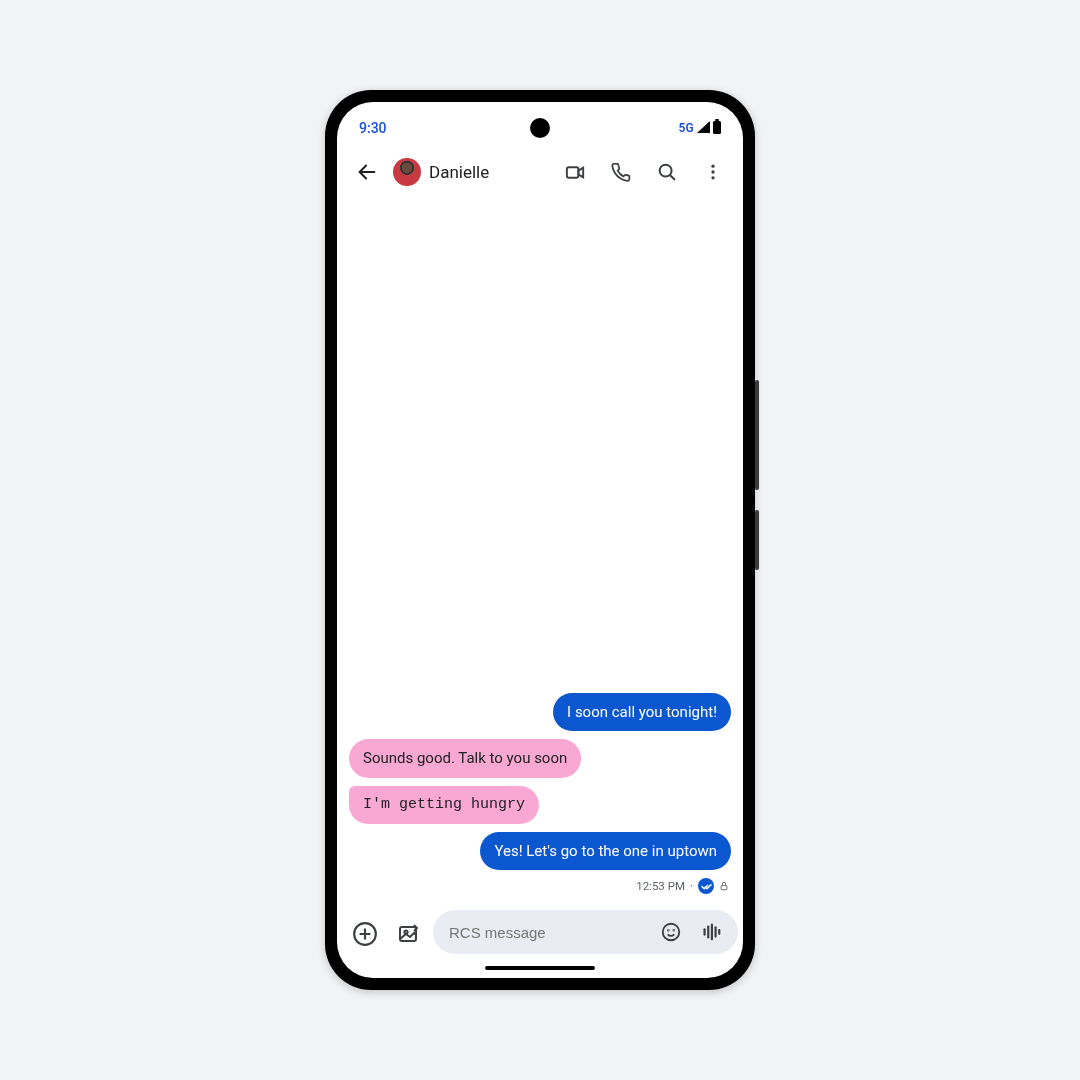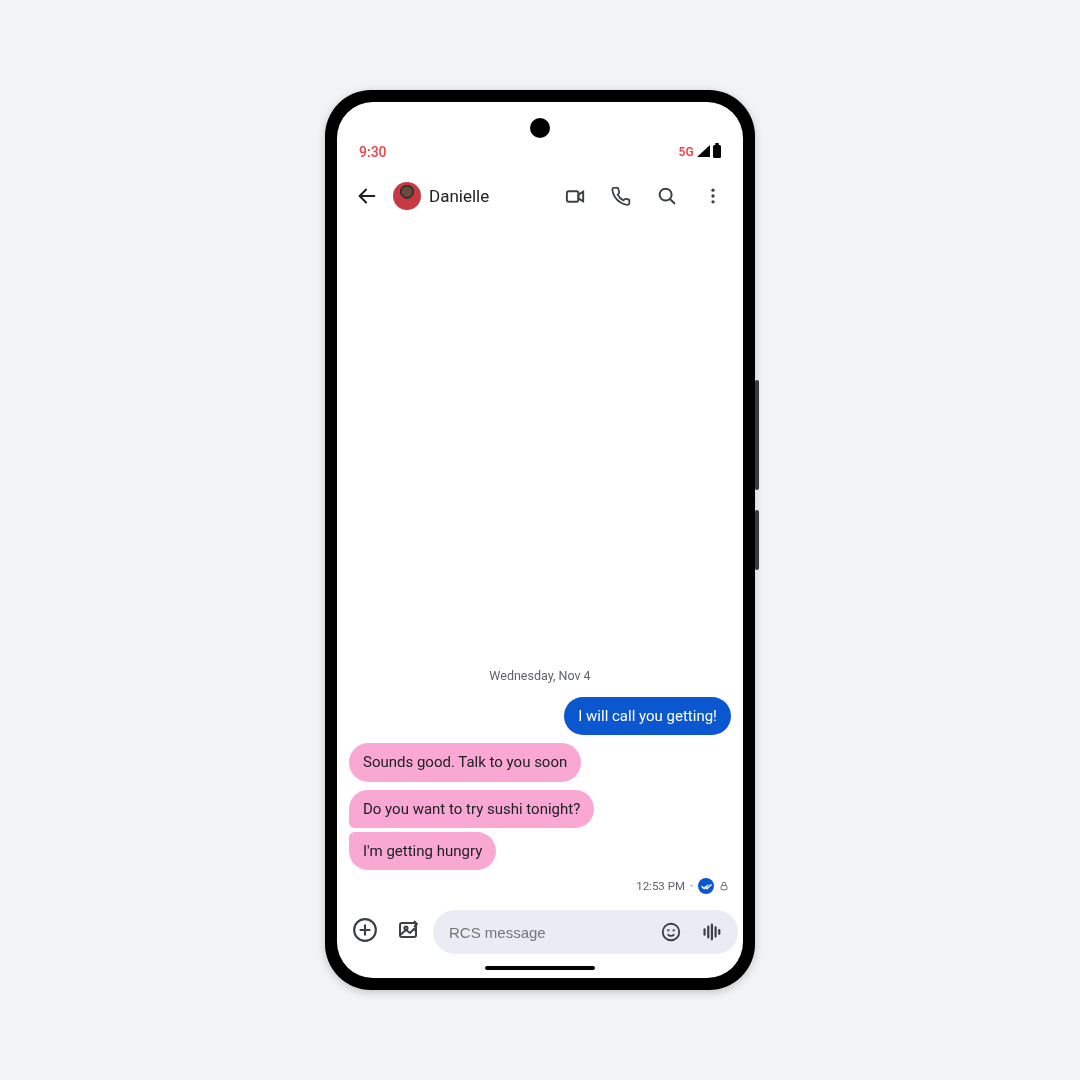--- a/index.html
+++ b/index.html
@@ -53,22 +53,21 @@
     z-index: 10;
   }
   .status-bar {
     height: 42px;
     display: flex;
     align-items: center;
     justify-content: space-between;
     padding: 10px 22px 0;
     font-size: 14px;
     font-weight: 500;
-    color: #ef4444;
-    margin-top: 24px;
+    color: #1d4ed8;
   }
   .status-right { display: flex; align-items: flex-start; gap: 3px; }
   .status-right .net { font-size: 12px; font-weight: 600; letter-spacing: .2px; }
   .sig-tri {
     width: 0; height: 0;
     border-left: 13px solid transparent;
     border-bottom: 12px solid #000;
   }
   .batt {
     width: 8px; height: 13px; background: #000; border-radius: 1.5px; position: relative;
@@ -128,40 +127,40 @@
     align-self: flex-end;
     background: #0b57d0;
     color: #fff;
   }
   .bubble.recv {
     align-self: flex-start;
     background: #f9a8d4;
     color: #202124;
   }
   .bubble.recv.tight { margin-bottom: 4px; border-bottom-left-radius: 6px; }
-  .bubble.recv.tight-top { border-top-left-radius: 6px; }
+  .bubble.recv.tight-top { border-top-left-radius: 6px; font-family: Liberation Mono, monospace; }
   .meta {
     align-self: flex-end;
     display: flex;
     align-items: center;
     gap: 5px;
     font-size: 11.5px;
     color: #5f6368;
     margin: 0 2px 6px 0;
   }
   .read-badge {
     width: 16px; height: 16px; border-radius: 50%;
     background: #0b57d0;
     display: inline-flex; align-items: center; justify-content: center;
   }
   .big-gap { flex: 1; min-height: 240px; }
 
   .composer-row {
     display: flex;
-    align-items: flex-start;
+    align-items: flex-end;
     padding: 6px 8px 10px;
     gap: 4px;
   }
   .composer {
     flex: 1;
     height: 44px;
     background: #e9edf3;
     border-radius: 22px;
     display: flex;
     align-items: center;
@@ -233,28 +232,27 @@
             <circle cx="12" cy="5" r="2"></circle>
             <circle cx="12" cy="12" r="2"></circle>
             <circle cx="12" cy="19" r="2"></circle>
           </svg>
       </div>
     </div>
 
     <div class="conversation">
       <div class="big-gap"></div>
 
-      <div class="date-sep">Wednesday, Nov 4</div>
-
-      <div class="bubble sent">I will call you getting!</div>
+
+      <div class="bubble sent">I soon call you tonight!</div>
       <div class="bubble recv">Sounds good. Talk to you soon</div>
 
 
-      <div class="bubble recv tight">Do you want to try sushi tonight?</div>
       <div class="bubble recv tight-top">I'm getting hungry</div>
+      <div class="bubble sent">Yes! Let's go to the one in uptown</div>
 
       <div class="meta">
         <span>12:53 PM</span>
         <span>·</span>
         <span class="read-badge">
           <svg width="11" height="11" viewBox="0 0 24 24" fill="none" stroke="#fff" stroke-width="3" stroke-linecap="round" stroke-linejoin="round">
               <polyline points="2 12 7 17 15 9"></polyline>
               <polyline points="9 13 13 17 22 8"></polyline>
             </svg>
         </span>

